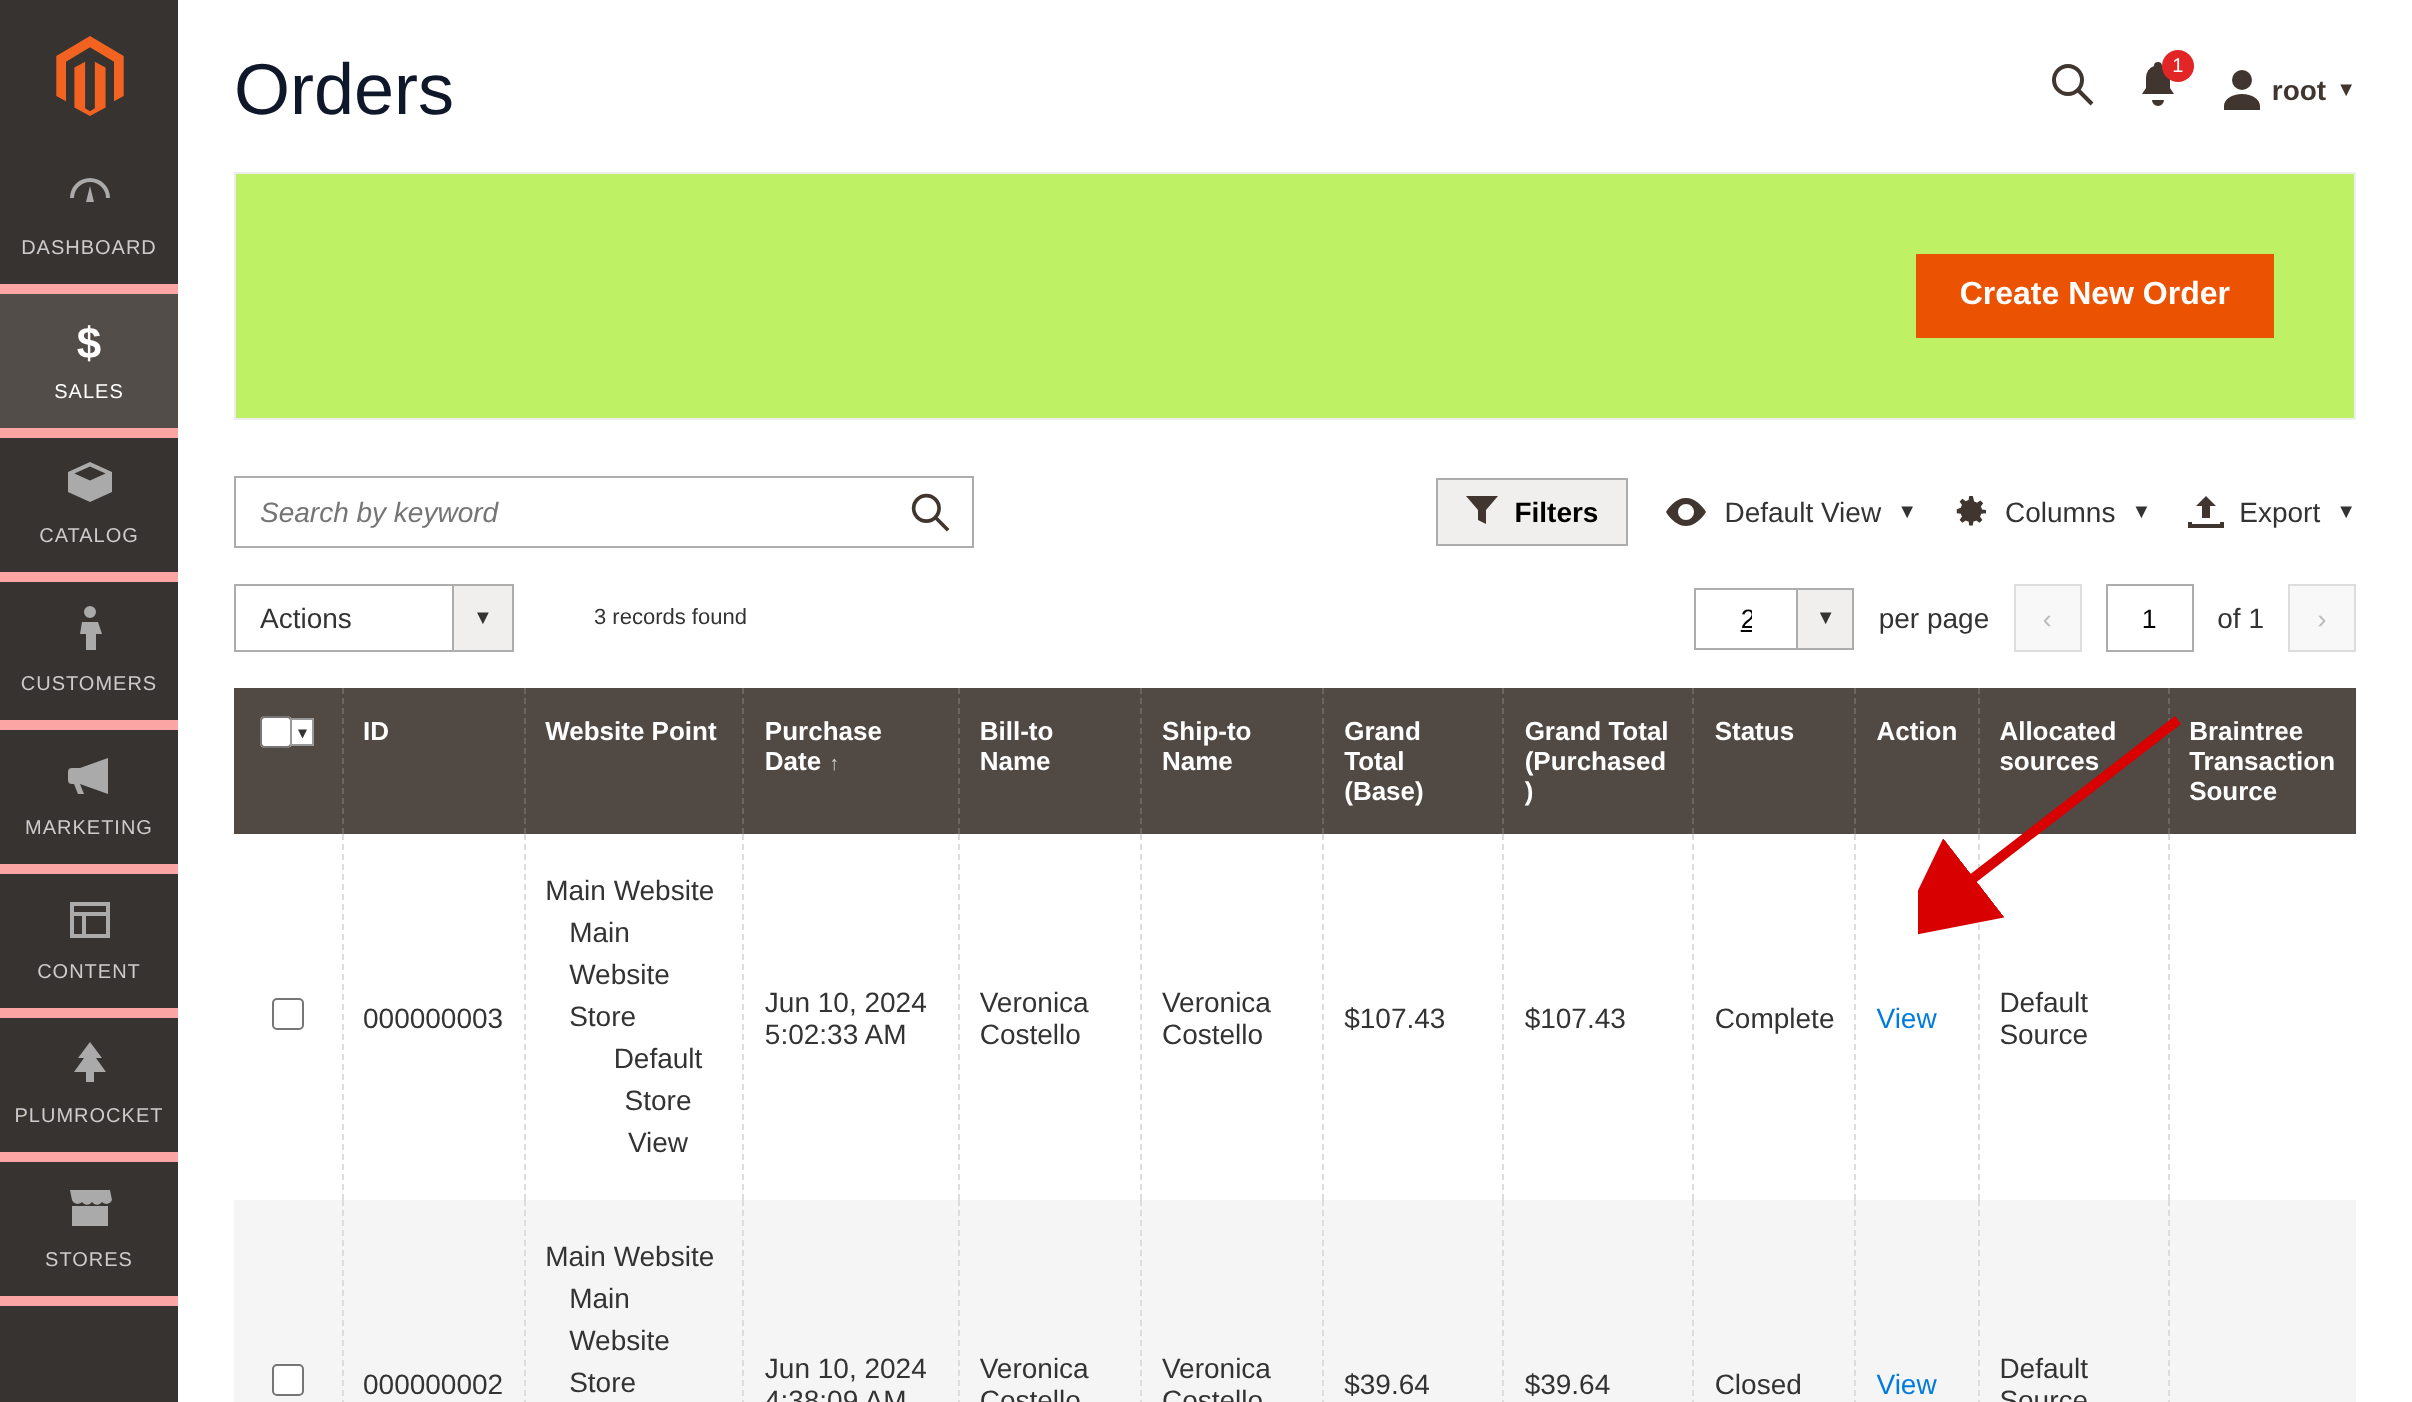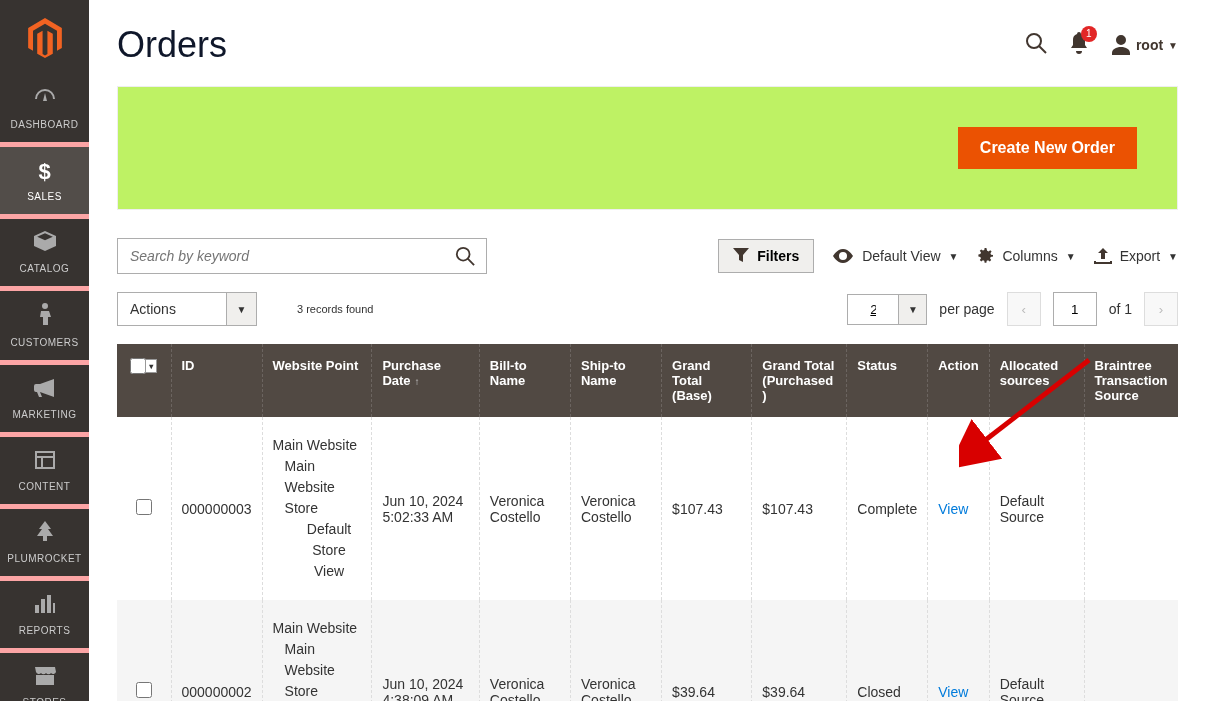--- a/index.html
+++ b/index.html
@@ -113,26 +113,20 @@
       <span class="nav-icon"><svg width="20" height="18" viewBox="0 0 20 18">
             <path fill="none" stroke="#aaa" stroke-width="2" d="M1 1h18v16H1V1zm0 5h18M7 6v11"></path>
           </svg></span>
       <span class="nav-label">CONTENT</span>
     </div>
     <div class="nav-item">
       <span class="nav-icon"><svg width="20" height="20" viewBox="0 0 20 20">
             <path fill="#aaa" d="M10 0 4 8h3l-5 7h6v5h4v-5h6l-5-7h3L10 0z"></path>
           </svg></span>
       <span class="nav-label">PLUMROCKET</span>
-    </div>
-    <div class="nav-item">
-      <span class="nav-icon"><svg width="20" height="18" viewBox="0 0 20 18">
-            <path fill="#aaa" d="M0 10h4v8H0v-8zm6-6h4v14H6V4zm6-4h4v18h-4V0zm6 8h2v10h-2V8z"></path>
-          </svg></span>
-      <span class="nav-label">REPORTS</span>
     </div>
     <div class="nav-item">
       <span class="nav-icon"><svg width="22" height="18" viewBox="0 0 22 18">
             <path fill="#aaa" d="M1 0h20l1 5a3 3 0 01-5 1 3 3 0 01-5 0 3 3 0 01-5 0 3 3 0 01-5-1l-1-5zm1 8h18v10H2V8z"></path>
           </svg></span>
       <span class="nav-label">STORES</span>
     </div>
     <div class="nav-item" style="border-bottom:none">
       
       

